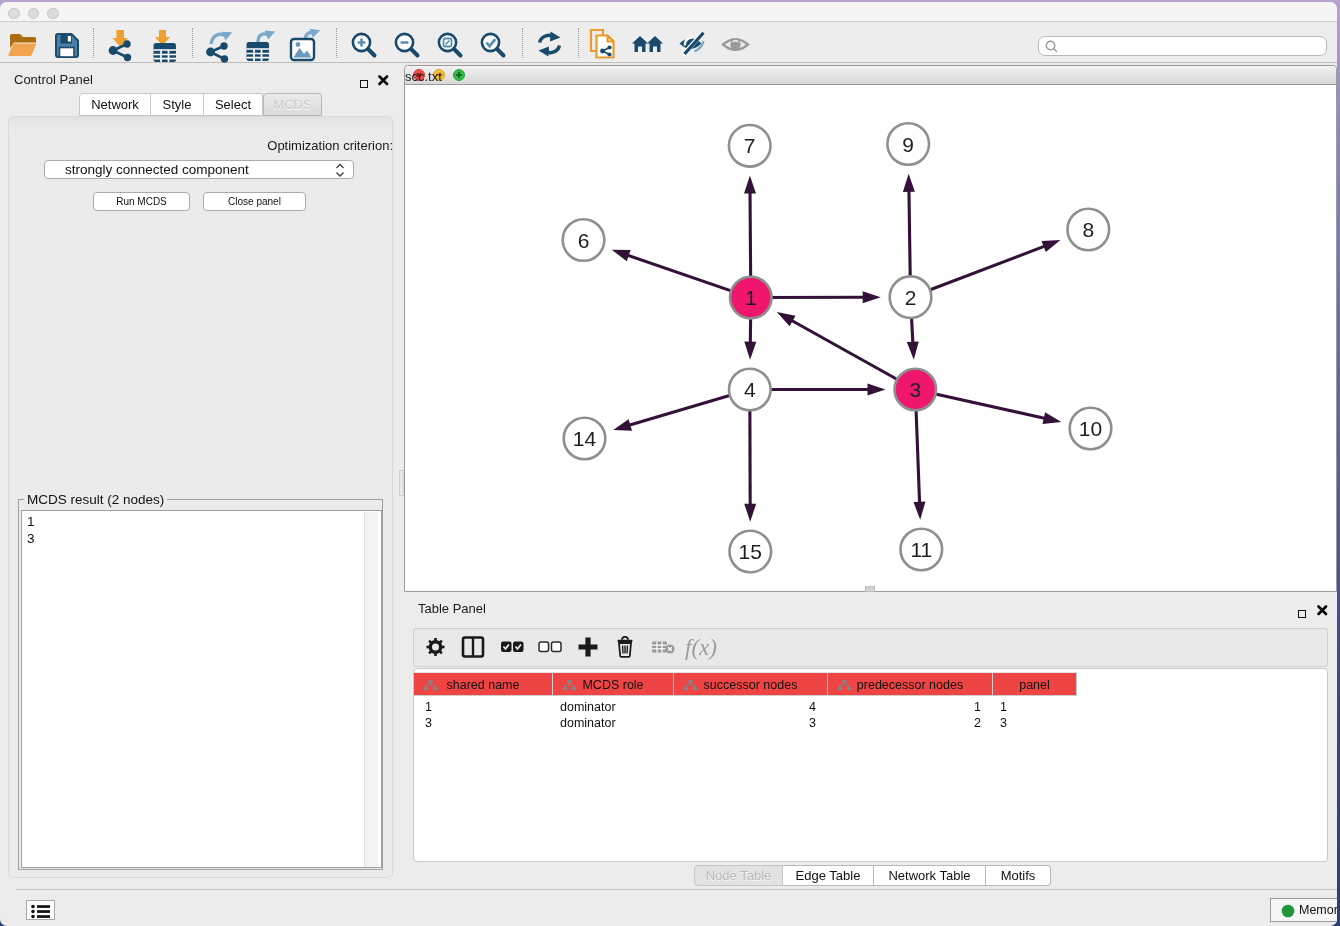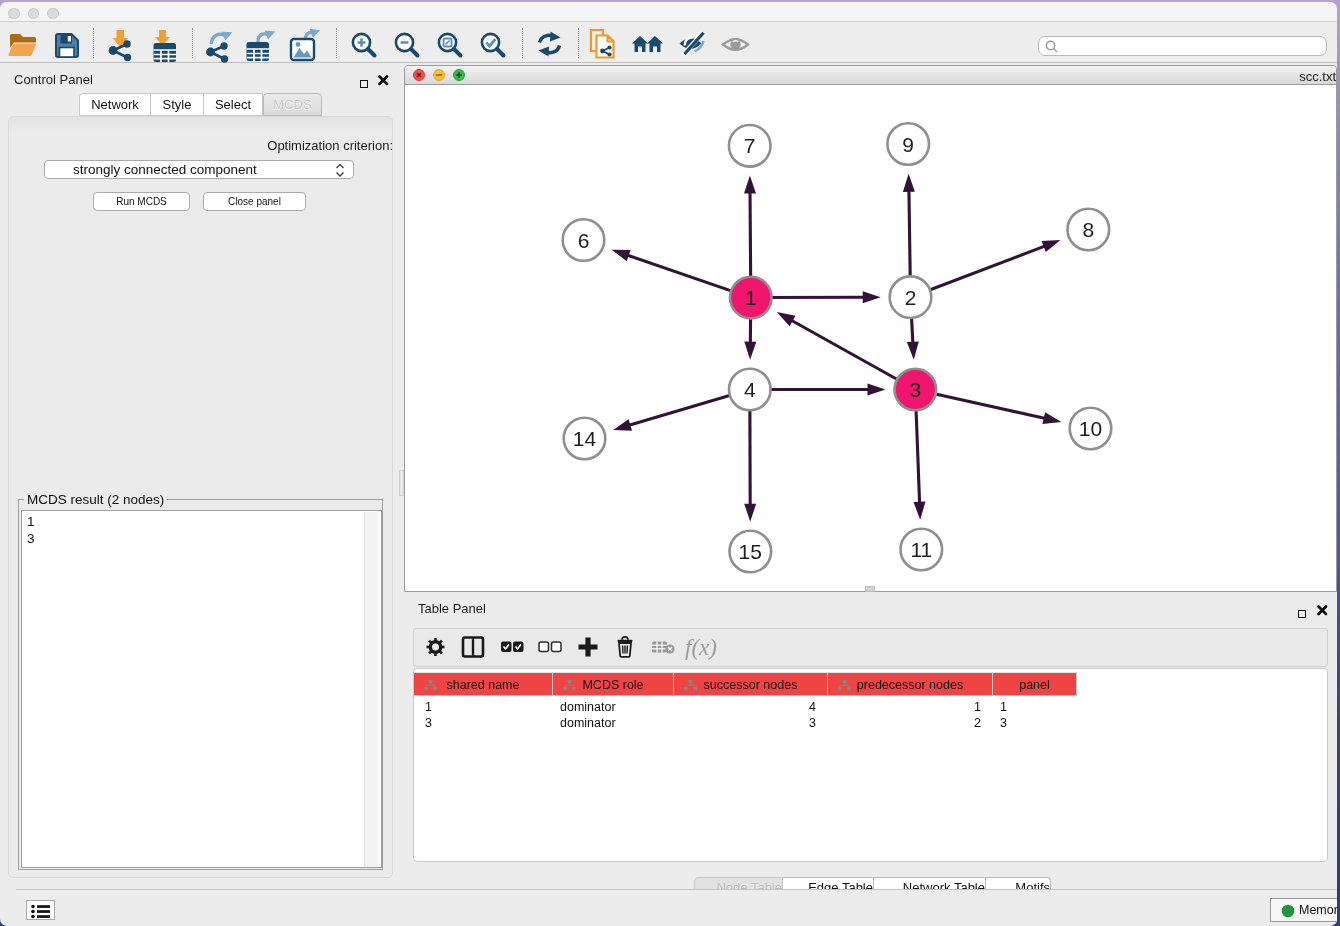--- a/index.html
+++ b/index.html
@@ -11,39 +11,39 @@
 .tsep{position:absolute;top:5px;height:30px;width:0;border-left:1px dotted #9b9b9b}
 #search{position:absolute;left:1038px;top:13px;width:289px;height:20px;background:#fff;border:1px solid #b9b9b9;border-radius:7px}
 #main{position:absolute;left:0;top:62px;width:100%;height:825px;background:#ececec}
 #cptitle{position:absolute;left:14px;top:8px;font-size:13px;color:#1c1c1c}
 .paneicons{position:absolute;top:9px;height:12px}
 .flt{display:inline-block;width:8px;height:8px;border:1.5px solid #111;margin-right:8px}
 .cptab{position:absolute;top:29px;height:23px;background:#fff;border:1px solid #c8c8c8;color:#111;font-size:13px;text-align:center;line-height:22px}
 #mcdstab{background:linear-gradient(180deg,#ebebeb,#dadada);color:#cacaca;text-shadow:0 1px 0 #fff;border:1px solid #b9b9b9;border-radius:4px 4px 0 0}
 #cppane{position:absolute;left:8px;top:52px;width:385px;height:762px;background:#ebebeb;border:1px solid #d9d9d9;border-radius:5px;background:linear-gradient(180deg,#e2e2e2 0,#ebebeb 14px)}
 #optlabel{position:absolute;left:0;top:74px;width:393px;text-align:right;font-size:13px;color:#1a1a1a}
-#combo{position:absolute;left:44px;top:96px;width:310px;height:19px;background:#fff;border:1px solid #ababab;border-radius:4px;font-size:13.5px;color:#111;line-height:17px;padding-left:28px}
+#combo{position:absolute;left:44px;top:96px;width:310px;height:19px;background:#fff;border:1px solid #ababab;border-radius:4px;font-size:13.5px;color:#111;line-height:17px;padding-left:20px}
 .btn{position:absolute;top:128px;height:19px;background:#fff;border:1px solid #ababab;border-radius:4px;font-size:10px;color:#111;text-align:center;line-height:17px}
 #mcdsbox{position:absolute;left:18px;top:435px;width:365px;height:371px;border:1px solid #9f9f9f}
 #mcdslabel{position:absolute;left:5px;top:-8px;background:#ebebeb;padding:0 3px;font-size:13.5px;color:#111}
 #mcdstxt{position:absolute;left:2px;top:10px;width:361px;height:358px;background:#fff;border:1px solid #9f9f9f;font-size:13.5px;color:#111;padding:2px 0 0 5px;line-height:17px}
 #mcdssb{position:absolute;right:3px;top:1px;width:14px;height:355px;background:#f4f4f4;border-left:1px solid #e0e0e0}
 #netwin{position:absolute;left:404px;top:1px;width:933px;height:527px;border:1px solid #9b9b9b;border-radius:4px 4px 0 0;background:#fff}
 #nettb{position:absolute;left:0;top:0;width:100%;height:19px;background:linear-gradient(180deg,#f2f2f2,#d8d8d8);border-bottom:1px solid #9b9b9b;border-radius:4px 4px 0 0}
 .mtl{position:absolute;top:3.5px;width:12px;height:12px;border-radius:50%;font-size:10px;line-height:12px;text-align:center;font-weight:bold}
-#nettitle{position:absolute;top:3px;left:0;width:100%;text-align:right;font-size:13px;color:#222}
+#nettitle{position:absolute;top:3px;left:0;width:100%;text-align:left;font-size:13px;color:#222}
 #tablepanel{position:absolute;left:393px;top:527px;width:944px;height:298px}
 #tptitle{position:absolute;left:25px;top:10px;font-size:13px;color:#1c1c1c}
 #tptb{position:absolute;left:20px;top:37px;width:915px;height:39px;background:#e9e9e9;border:1px solid #d0d0d0;border-radius:3px}
 #tpwhite{position:absolute;left:20px;top:77px;width:915px;height:194px;background:#fff;border:1px solid #c9c9c9;border-radius:4px}
 .th{position:absolute;top:3px;height:24px;background:#ef4444;border-right:1px solid #ccc;border-bottom:1px solid #ccc;border-top:1px solid #e4e4e4}
 .thl{position:absolute;width:100%;text-align:center;top:5px;font-size:12.5px;color:#111}
 .trow{position:absolute;height:16px;font-size:12.5px;color:#111}
 #tabsrow{position:absolute;left:301px;top:274px;height:21px}
-.btab{position:absolute;top:12px;height:21px;border:1px solid #b9b9b9;background:#fff;color:#111;font-size:13px;text-align:right;line-height:20px;border-radius:4px}
+.btab{position:absolute;top:0;height:21px;border:1px solid #b9b9b9;background:#fff;color:#111;font-size:13px;text-align:center;line-height:20px;border-radius:4px}
 #nodetab{background:#e2e2e2;color:#b9b9b9;text-shadow:0 1px 0 #f8f8f8;border-color:#c6c6c6}
 #statusbar{position:absolute;left:16px;top:887px;width:100%;height:35px;background:#ececec;border-top:1px solid #c3c3c3}
 #listbtn{position:absolute;left:10px;top:10px;width:29px;height:20px;background:#fcfcfc;border:1px solid #a8a8a8}
 #membtn{position:absolute;left:1254px;top:8px;width:74px;height:24px;background:#f6f6f6;border:1px solid #999;font-size:12.5px;color:#111}
 </style></head><body>
 <div id="app">
 <div id="titlebar">
  <div class="tl" style="left:8px"></div>
       <div class="tl" style="left:27.5px"></div>
       <div class="tl" style="left:47px"></div>

